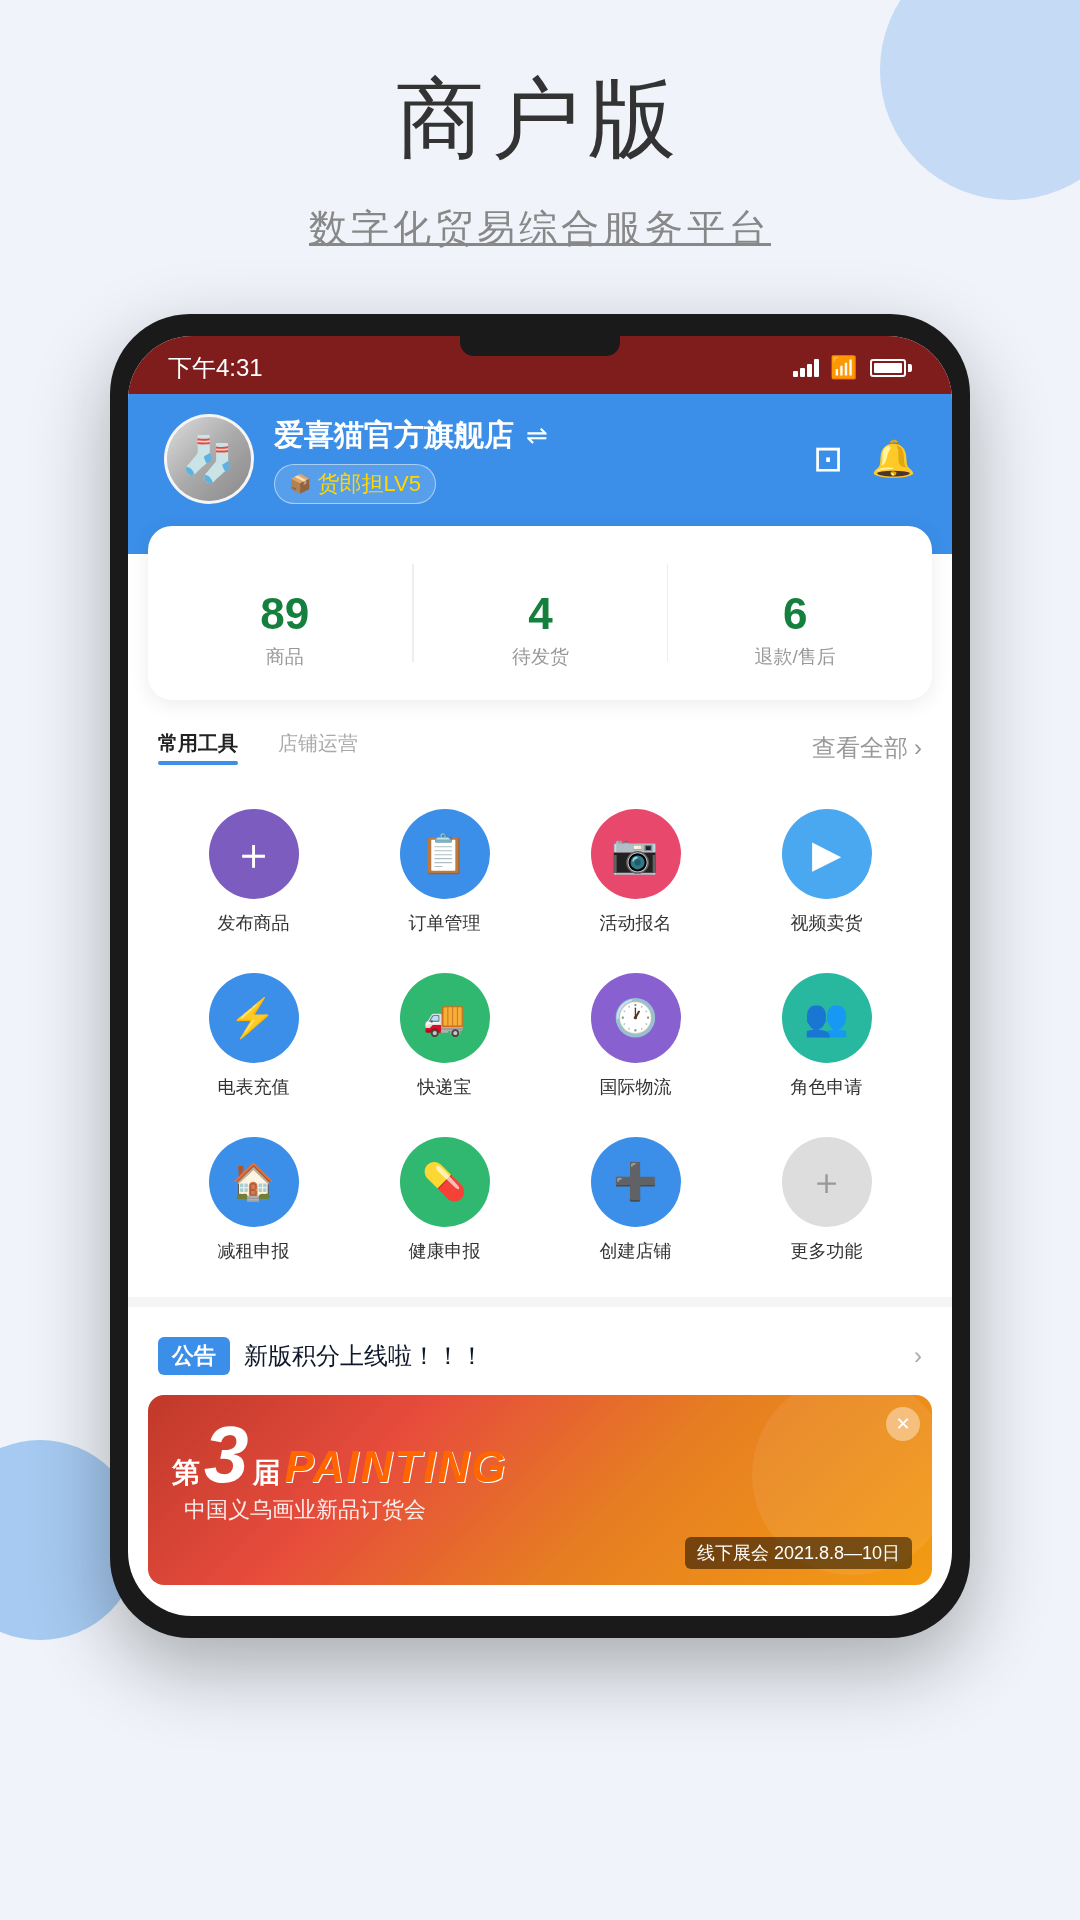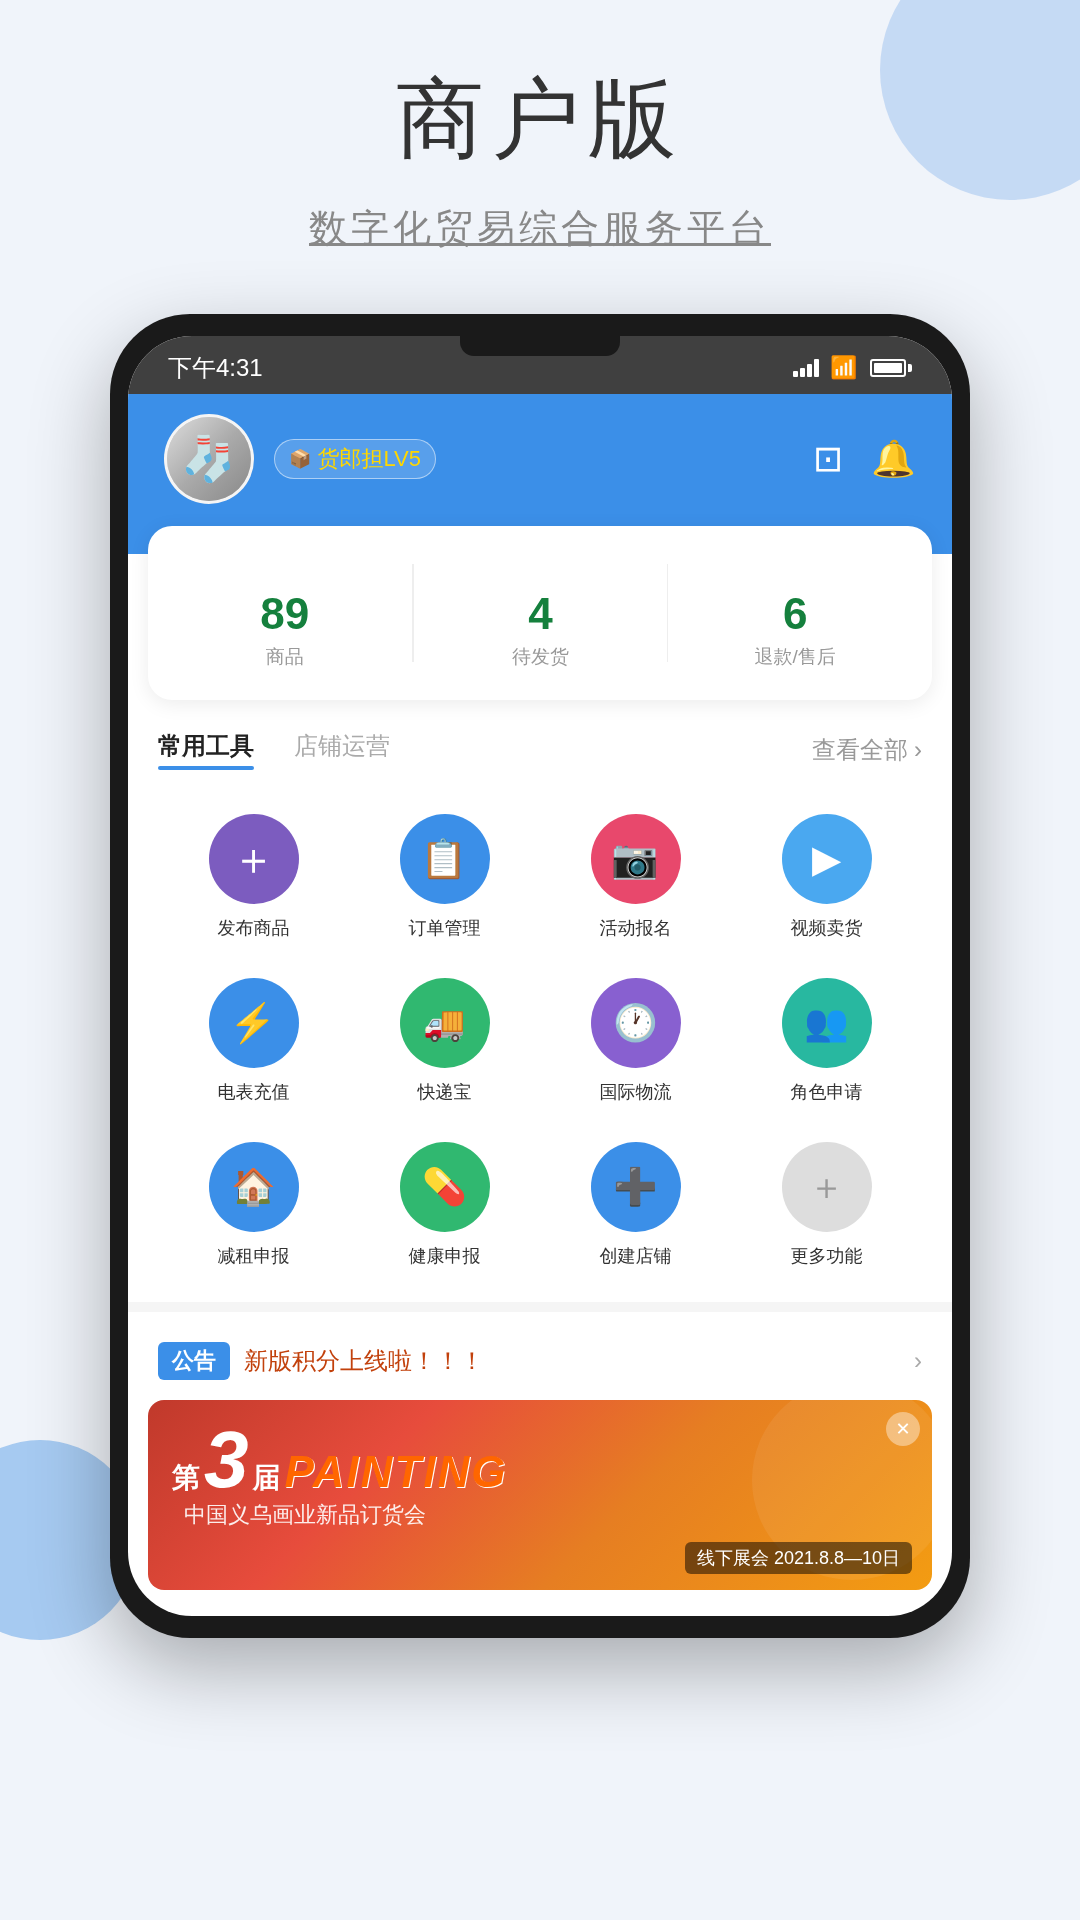--- a/index.html
+++ b/index.html
@@ -88,21 +88,21 @@
     }
     .phone-screen {
       background: #fff;
       border-radius: 64px;
       overflow: hidden;
       min-height: 1280px;
     }
 
     
     .status-bar {
-      background: #404040;
+      background: #7f1d1d;
       display: flex;
       justify-content: space-between;
       align-items: center;
       padding: 16px 40px 10px;
     }
     .status-time {
       font-size: 24px;
       color: #fff;
       font-weight: 500;
     }
@@ -236,21 +236,21 @@
     
     .tools-section {
       padding: 30px 30px 0;
     }
     .tools-tabs {
       display: flex;
       align-items: center;
       margin-bottom: 30px;
     }
     .tool-tab {
-      font-size: 24px;
+      font-size: 20px;
       font-weight: 600;
       color: #222;
       padding-bottom: 8px;
       margin-right: 40px;
       position: relative;
     }
     .tool-tab.active::after {
       content: '';
       position: absolute;
       bottom: 0;
@@ -330,21 +330,21 @@
       background: #3b8fe8;
       color: #fff;
       font-size: 22px;
       padding: 4px 14px;
       border-radius: 6px;
       font-weight: 600;
       white-space: nowrap;
     }
     .ann-text {
       font-size: 24px;
-      color: #c2410c;
+      color: #0f172a;
       flex: 1;
     }
     .ann-arrow {
       font-size: 24px;
       color: #aaa;
     }
 
     
     .banner {
       margin: 0 20px 20px;
@@ -497,20 +497,24 @@
         </div>
       </div>
 
       <div class="app-header">
         <div class="user-row">
           <div class="user-left">
             <div class="avatar">
               <div class="avatar-img"></div>
             </div>
             <div class="store-info">
+              <div class="store-name-row">
+                <span class="store-name">爱喜猫官方旗舰店</span>
+                <span class="switch-icon">⇌</span>
+              </div>
               <div class="badge">
                 <span style="font-size:18px;">📦</span>
                 <span class="badge-text">货郎担LV5</span>
               </div>
             </div>
           </div>
           <div class="header-right-icons">
             <span class="header-icon">⊡</span>
             <span class="header-icon">🔔</span>
           </div>

